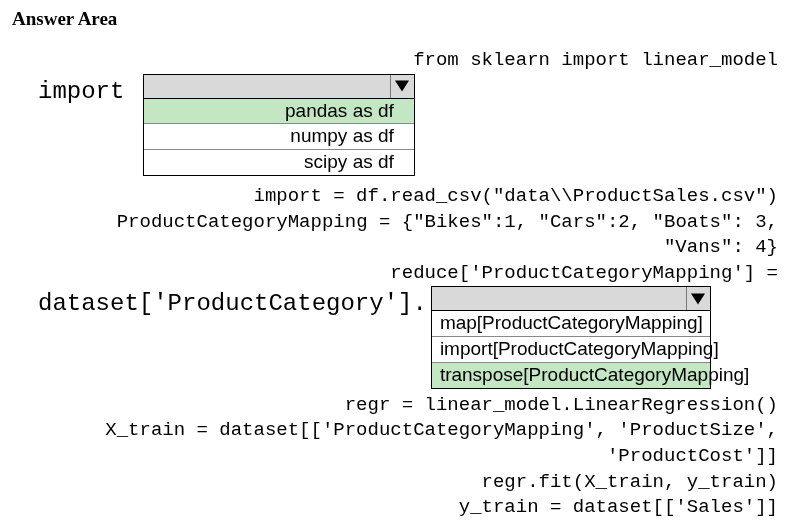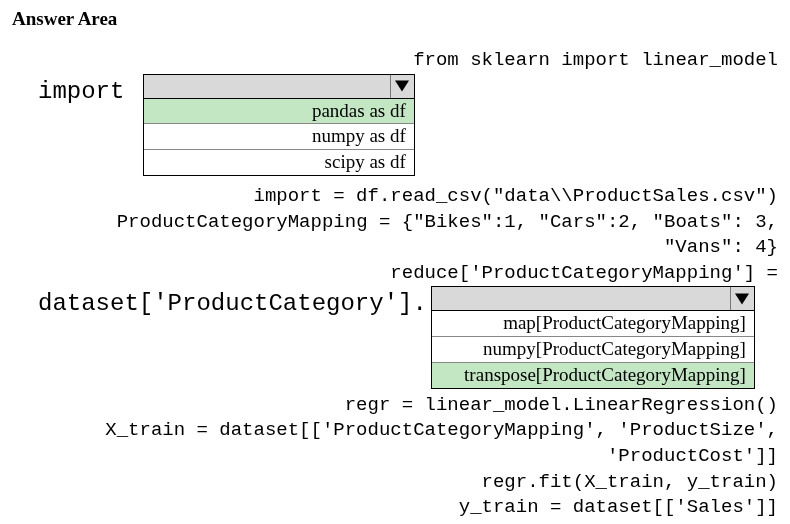--- a/index.html
+++ b/index.html
@@ -54,38 +54,38 @@
     }
     .dropdown-arrow svg {
       width: 14px;
       height: 14px;
     }
     .dropdown-list {
       border: 1px solid #000;
       border-top: none;
     }
     .dropdown-option {
-      font-family: Liberation Serif, serif;
+      font-family: Liberation Sans, sans-serif;
       font-size: 19px;
-      padding: 0px 8px 1px 8px;
+      padding: 0px 20px 1px 8px;
       border-bottom: 1px solid #888;
       background: #fff;
       line-height: 1.25;
     }
     .dropdown-option:last-child {
       border-bottom: none;
     }
     .dropdown-option.selected {
       background: #c3e6c3;
     }
     .dropdown1 {
       width: 272px;
     }
     .dropdown2 {
-      width: 324px;
+      width: 280px;
     }
     .line-with-dropdown {
       display: flex;
       align-items: flex-start;
     }
     .line-with-dropdown .prefix {
       font-family: "Courier New", monospace;
       font-size: 24px;
       white-space: pre;
       padding-top: 2px;
@@ -136,21 +136,21 @@
     <div class="dropdown-wrap dropdown2">
       <div class="dropdown-header">
         <div class="dropdown-arrow">
           <svg viewBox="0 0 10 10">
               <polygon points="0,1 10,1 5,9" fill="#000"></polygon>
             </svg>
         </div>
       </div>
       <div class="dropdown-list">
         <div class="dropdown-option">map[ProductCategoryMapping]</div>
-        <div class="dropdown-option">numpy[ProductCategoryMapping]</div>
+        <div class="dropdown-option">import[ProductCategoryMapping]</div>
         <div class="dropdown-option selected">transpose[ProductCategoryMapping]</div>
       </div>
     </div>
   </div>
 
   <div class="spacer-sm"></div>
 
   <div class="code-line">regr = linear_model.LinearRegression()</div>
   <div class="code-line">X_train = dataset[['ProductCategoryMapping', 'ProductSize',</div>
   <div class="code-line">'ProductCost']]</div>

